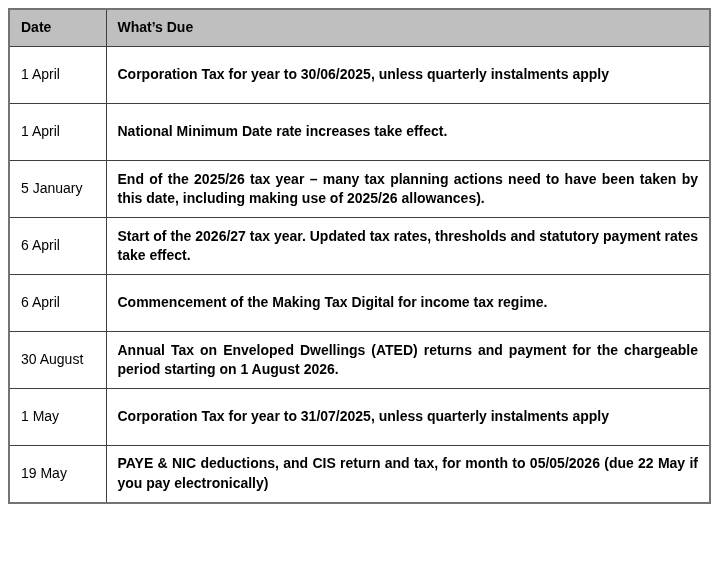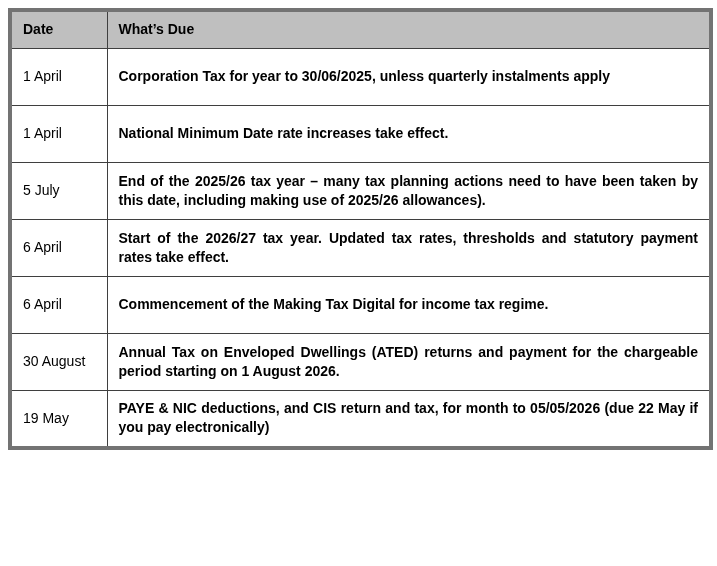--- a/index.html
+++ b/index.html
@@ -11,21 +11,21 @@
     font-family: "Liberation Sans", sans-serif;
     color: #000000;
   }
   .page {
     padding: 8px 0 0 8px;
   }
   table.tax-table {
     border-collapse: collapse;
     table-layout: fixed;
     width: 701px;
-    border: 4px solid #737373;
+    border: 2px solid #737373;
   }
   .tax-table th, .tax-table td {
     border: 1px solid #3F3F3F;
     padding: 4px 11px;
     vertical-align: middle;
     font-size: 14px;
     line-height: 1.38;
     overflow: hidden;
   }
   .tax-table col.col-date  { width: 97px; }
@@ -67,34 +67,38 @@
     <tbody>
       <tr>
         <td class="date-cell">1 April</td>
         <td class="due-cell">Corporation Tax for year to 30/06/2025, unless quarterly instalments apply</td>
       </tr>
       <tr>
         <td class="date-cell">1 April</td>
         <td class="due-cell">National Minimum Date rate increases take effect.</td>
       </tr>
       <tr>
-        <td class="date-cell">5 July</td>
+        <td class="date-cell">5 January</td>
         <td class="due-cell">End of the 2025/26 tax year – many tax planning actions need to have been taken by this date, including making use of 2025/26 allowances).</td>
       </tr>
       <tr>
         <td class="date-cell">6 April</td>
         <td class="due-cell">Start of the 2026/27 tax year. Updated tax rates, thresholds and statutory payment rates take effect.</td>
       </tr>
       <tr>
         <td class="date-cell">6 April</td>
         <td class="due-cell">Commencement of the Making Tax Digital for income tax regime.</td>
       </tr>
       <tr>
         <td class="date-cell">30 August</td>
         <td class="due-cell">Annual Tax on Enveloped Dwellings (ATED) returns and payment for the chargeable period starting on 1 August 2026.</td>
       </tr>
       <tr>
+        <td class="date-cell">1 May</td>
+        <td class="due-cell">Corporation Tax for year to 31/07/2025, unless quarterly instalments apply</td>
+      </tr>
+      <tr>
         <td class="date-cell">19 May</td>
         <td class="due-cell">PAYE &amp; NIC deductions, and CIS return and tax, for month to 05/05/2026 (due 22 May if you pay electronically)</td>
       </tr>
     </tbody>
   </table>
 </div>
 
 </body></html>

